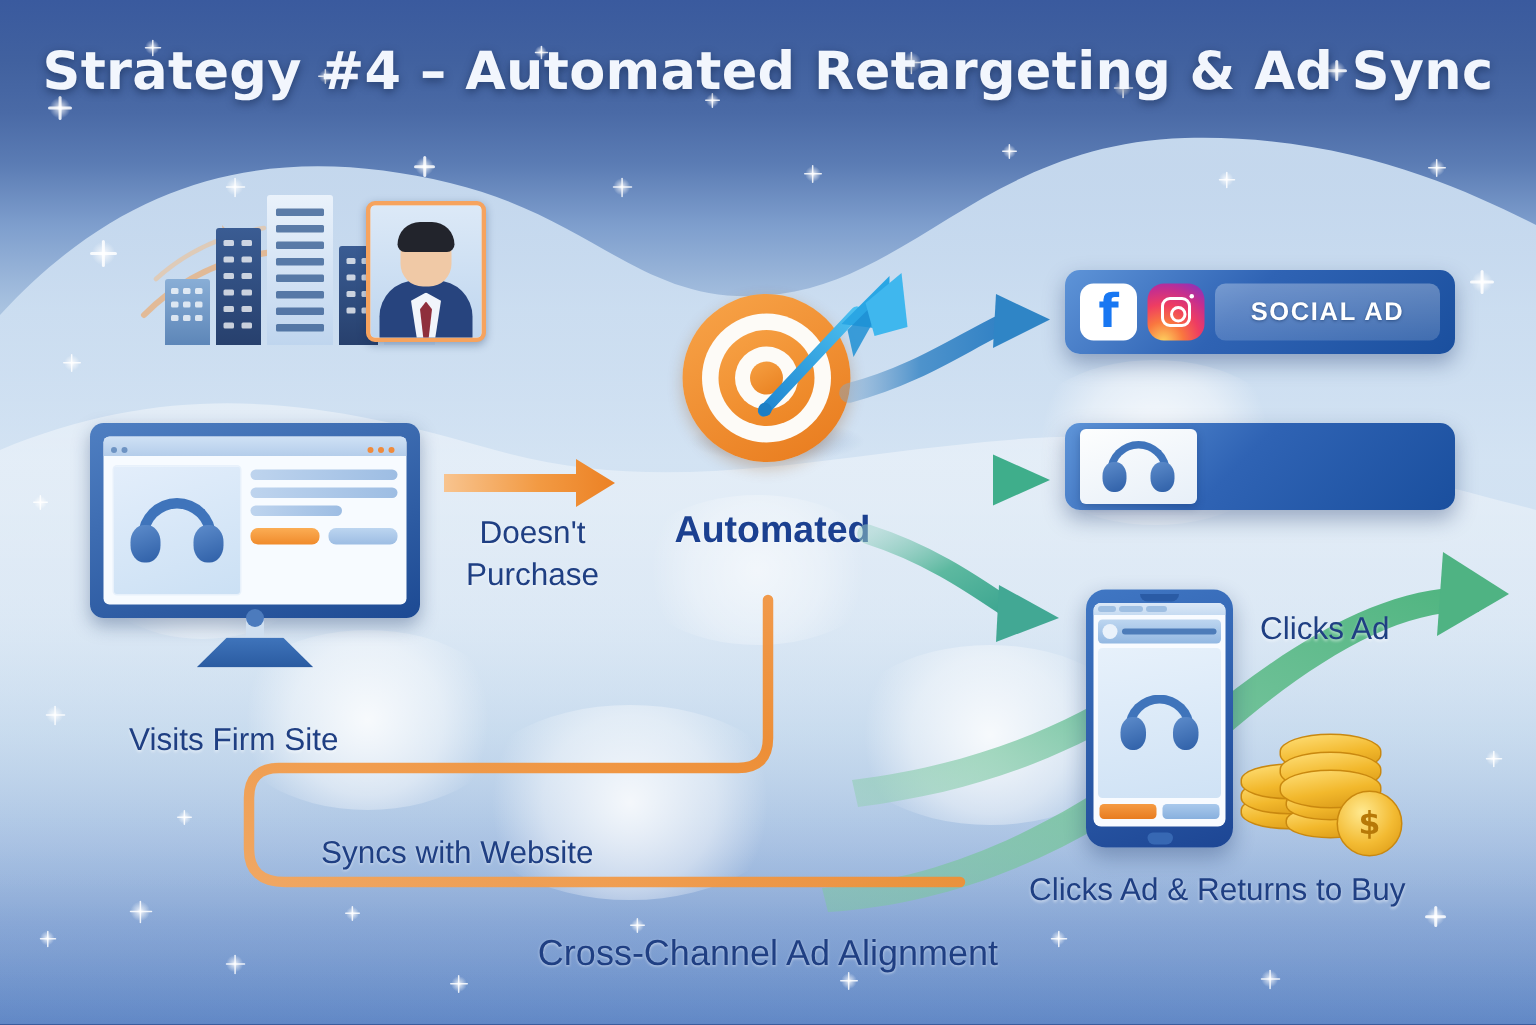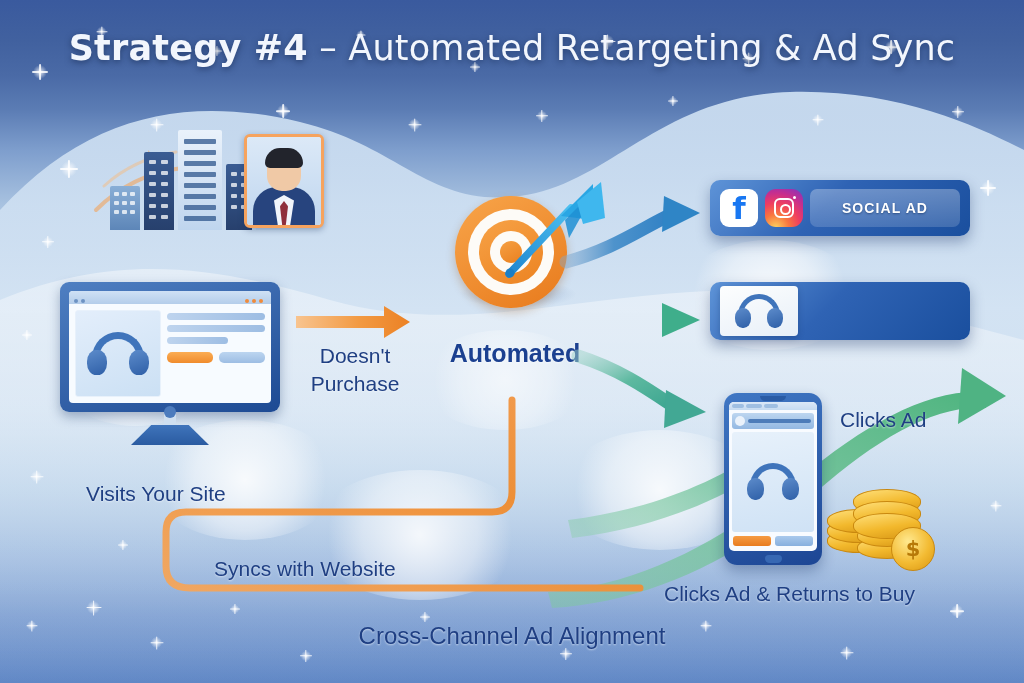--- a/index.html
+++ b/index.html
@@ -26,21 +26,21 @@
     background:radial-gradient(circle,rgba(255,255,255,.85) 0%,rgba(255,255,255,.45) 45%,rgba(255,255,255,0) 72%);
     pointer-events:none;}
 
   
   #title{
     position:absolute;left:0;top:28px;width:1024px;text-align:center;
     color:#f2f6fd;font-size:35px;font-weight:bold;letter-spacing:.2px;
     text-shadow:0 2px 6px rgba(14,32,70,.55);
     font-family:"DejaVu Sans","Liberation Sans",sans-serif;
   }
-  #title .thin{font-weight:400;}
+  #title .thin{font-weight:700;}
 
   
   .cap{
     position:absolute;color:#1f3f83;font-size:21px;line-height:1.15;
     font-family:"Liberation Sans",sans-serif;white-space:nowrap;
     text-shadow:0 1px 2px rgba(255,255,255,.55);
   }
   .cap.center{text-align:center;}
 
   
@@ -331,21 +331,21 @@
               <div class="bt bl"></div>
             </div>
           </div>
         </div>
       </div>
     </div>
     <div id="mon-neck"></div>
     <div id="mon-knob"></div>
     <div id="mon-stand"></div>
   </div>
-  <div class="cap" style="left:86px;top:482px;">Visits Your Site</div>
+  <div class="cap" style="left:86px;top:482px;">Visits Firm Site</div>
 
   <svg class="wave" viewBox="0 0 1024 683">
     <defs>
       <linearGradient id="og" x1="0" y1="0" x2="1" y2="0">
         <stop offset="0%" stop-color="#f8c48f"></stop>
         <stop offset="55%" stop-color="#f29a43"></stop>
         <stop offset="100%" stop-color="#ec8124"></stop>
       </linearGradient>
     </defs>
     <path d="M296,316 L384,316 L384,306 L410,322 L384,338 L384,328 L296,328 Z" fill="url(#og)"></path>
@@ -410,21 +410,21 @@
   </svg>
 
   <div class="adcard" style="left:710px;top:180px;width:240px;height:56px;padding:0 10px;gap:7px;">
     <div class="fbicon">
         <span>f</span>
       </div>
     <div class="igicon">
         <i></i>
         <b></b>
       </div>
-    <div class="pill" style="flex:1;height:38px;font-size:14px;">SOCIAL AD</div>
+    <div class="pill" style="flex:1;height:38px;font-size:17px;">SOCIAL AD</div>
   </div>
 
   <div class="adcard" style="left:710px;top:282px;width:240px;height:58px;padding:0 10px;gap:8px;">
     <div class="thumb" style="width:78px;height:50px;">
       <div class="hp" style="width:46px;height:34px;">
         <div class="band" style="width:42px;height:21px;border:5.5px solid #3f74bb;border-bottom:none;border-radius:50% 50% 0 0/100% 100% 0 0;box-sizing:border-box;"></div>
         <div class="cup" style="left:-1px;top:14px;width:16px;height:20px;"></div>
         <div class="cup" style="right:-1px;top:14px;width:16px;height:20px;"></div>
       </div>
     </div>
@@ -481,21 +481,21 @@
     <div class="coin flat" style="left:0px;top:24px;width:64px;height:24px;"></div>
     <div class="coin flat" style="left:30px;top:52px;width:60px;height:22px;"></div>
     <div class="coin flat" style="left:30px;top:40px;width:60px;height:22px;"></div>
     <div class="coin flat" style="left:26px;top:4px;width:68px;height:26px;"></div>
     <div class="coin flat" style="left:26px;top:16px;width:68px;height:26px;"></div>
     <div class="coin flat" style="left:26px;top:28px;width:68px;height:26px;"></div>
     <div class="coin big" style="left:64px;top:42px;width:44px;height:44px;">
       <div class="sgn">$</div>
     </div>
   </div>
-  <div class="cap" style="left:664px;top:582px;text-align:center;">Clicks Ad &amp; Returns to Buy</div>
+  <div class="cap" style="left:686px;top:582px;text-align:center;">Clicks Ad &amp; Returns to Buy</div>
 
   <svg class="wave" viewBox="0 0 1024 683">
     <defs>
       <linearGradient id="syncg" x1="1" y1="0" x2="0" y2="1">
         <stop offset="0%" stop-color="#f3a14a"></stop>
         <stop offset="50%" stop-color="#ef8f31"></stop>
         <stop offset="100%" stop-color="#f2a css"></stop>
       </linearGradient>
       <linearGradient id="syncg2" x1="1" y1="0" x2="0" y2="1">
         <stop offset="0%" stop-color="#f4a css" stop-opacity="1"></stop>

